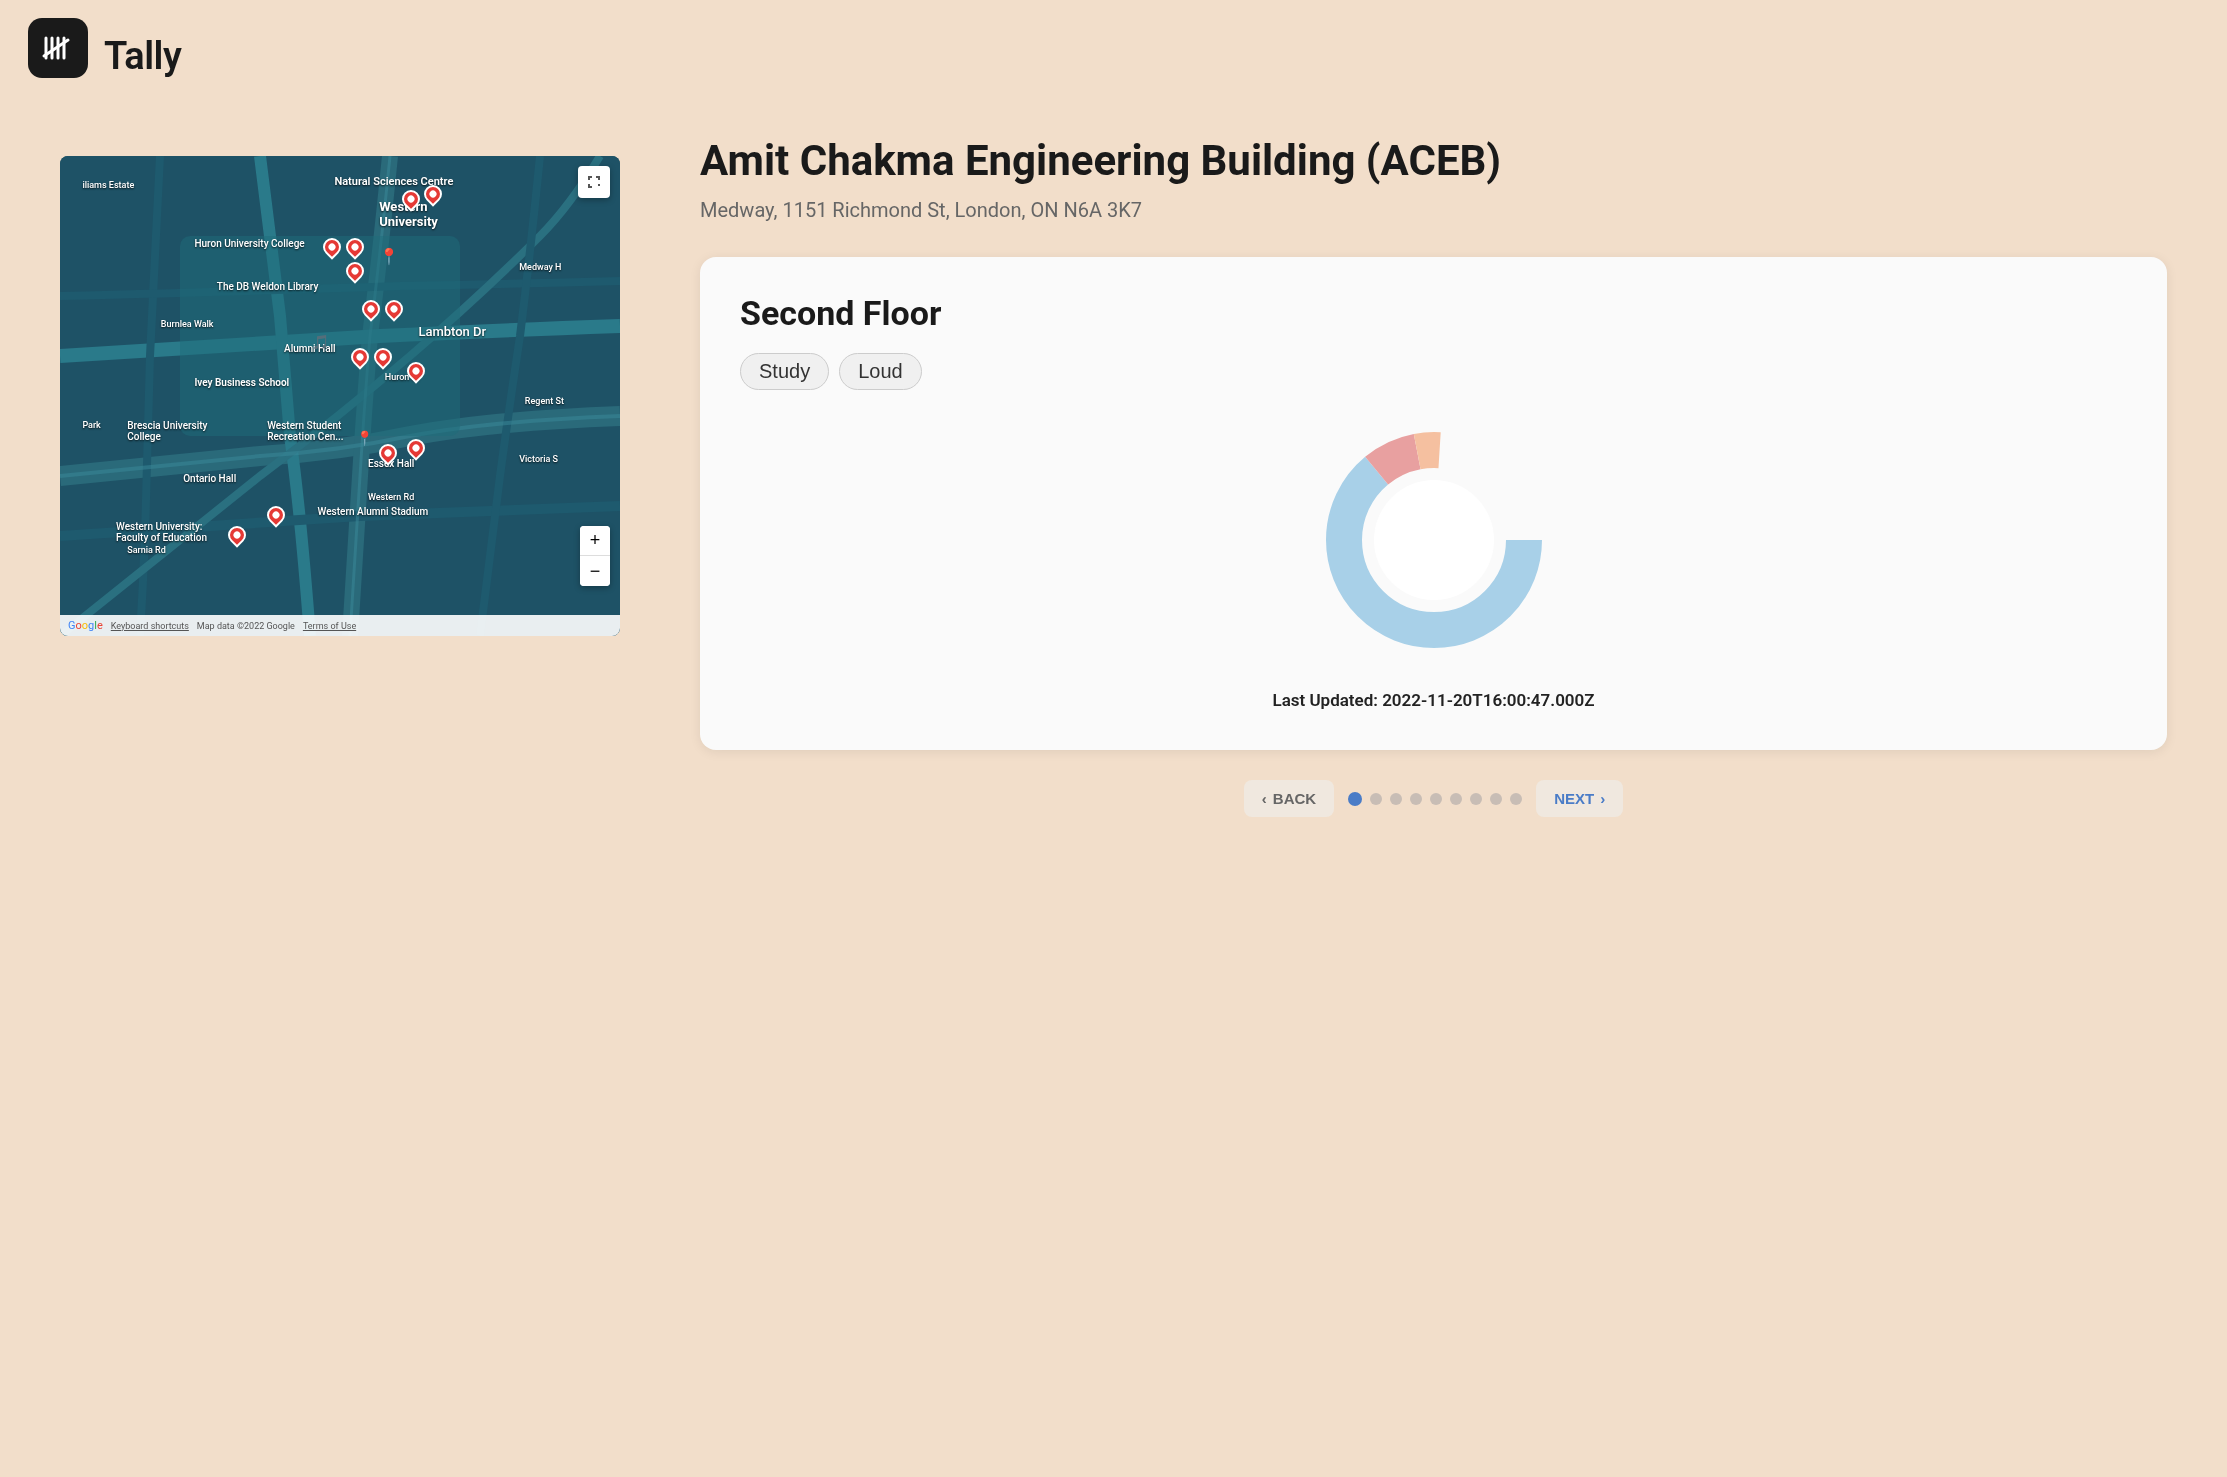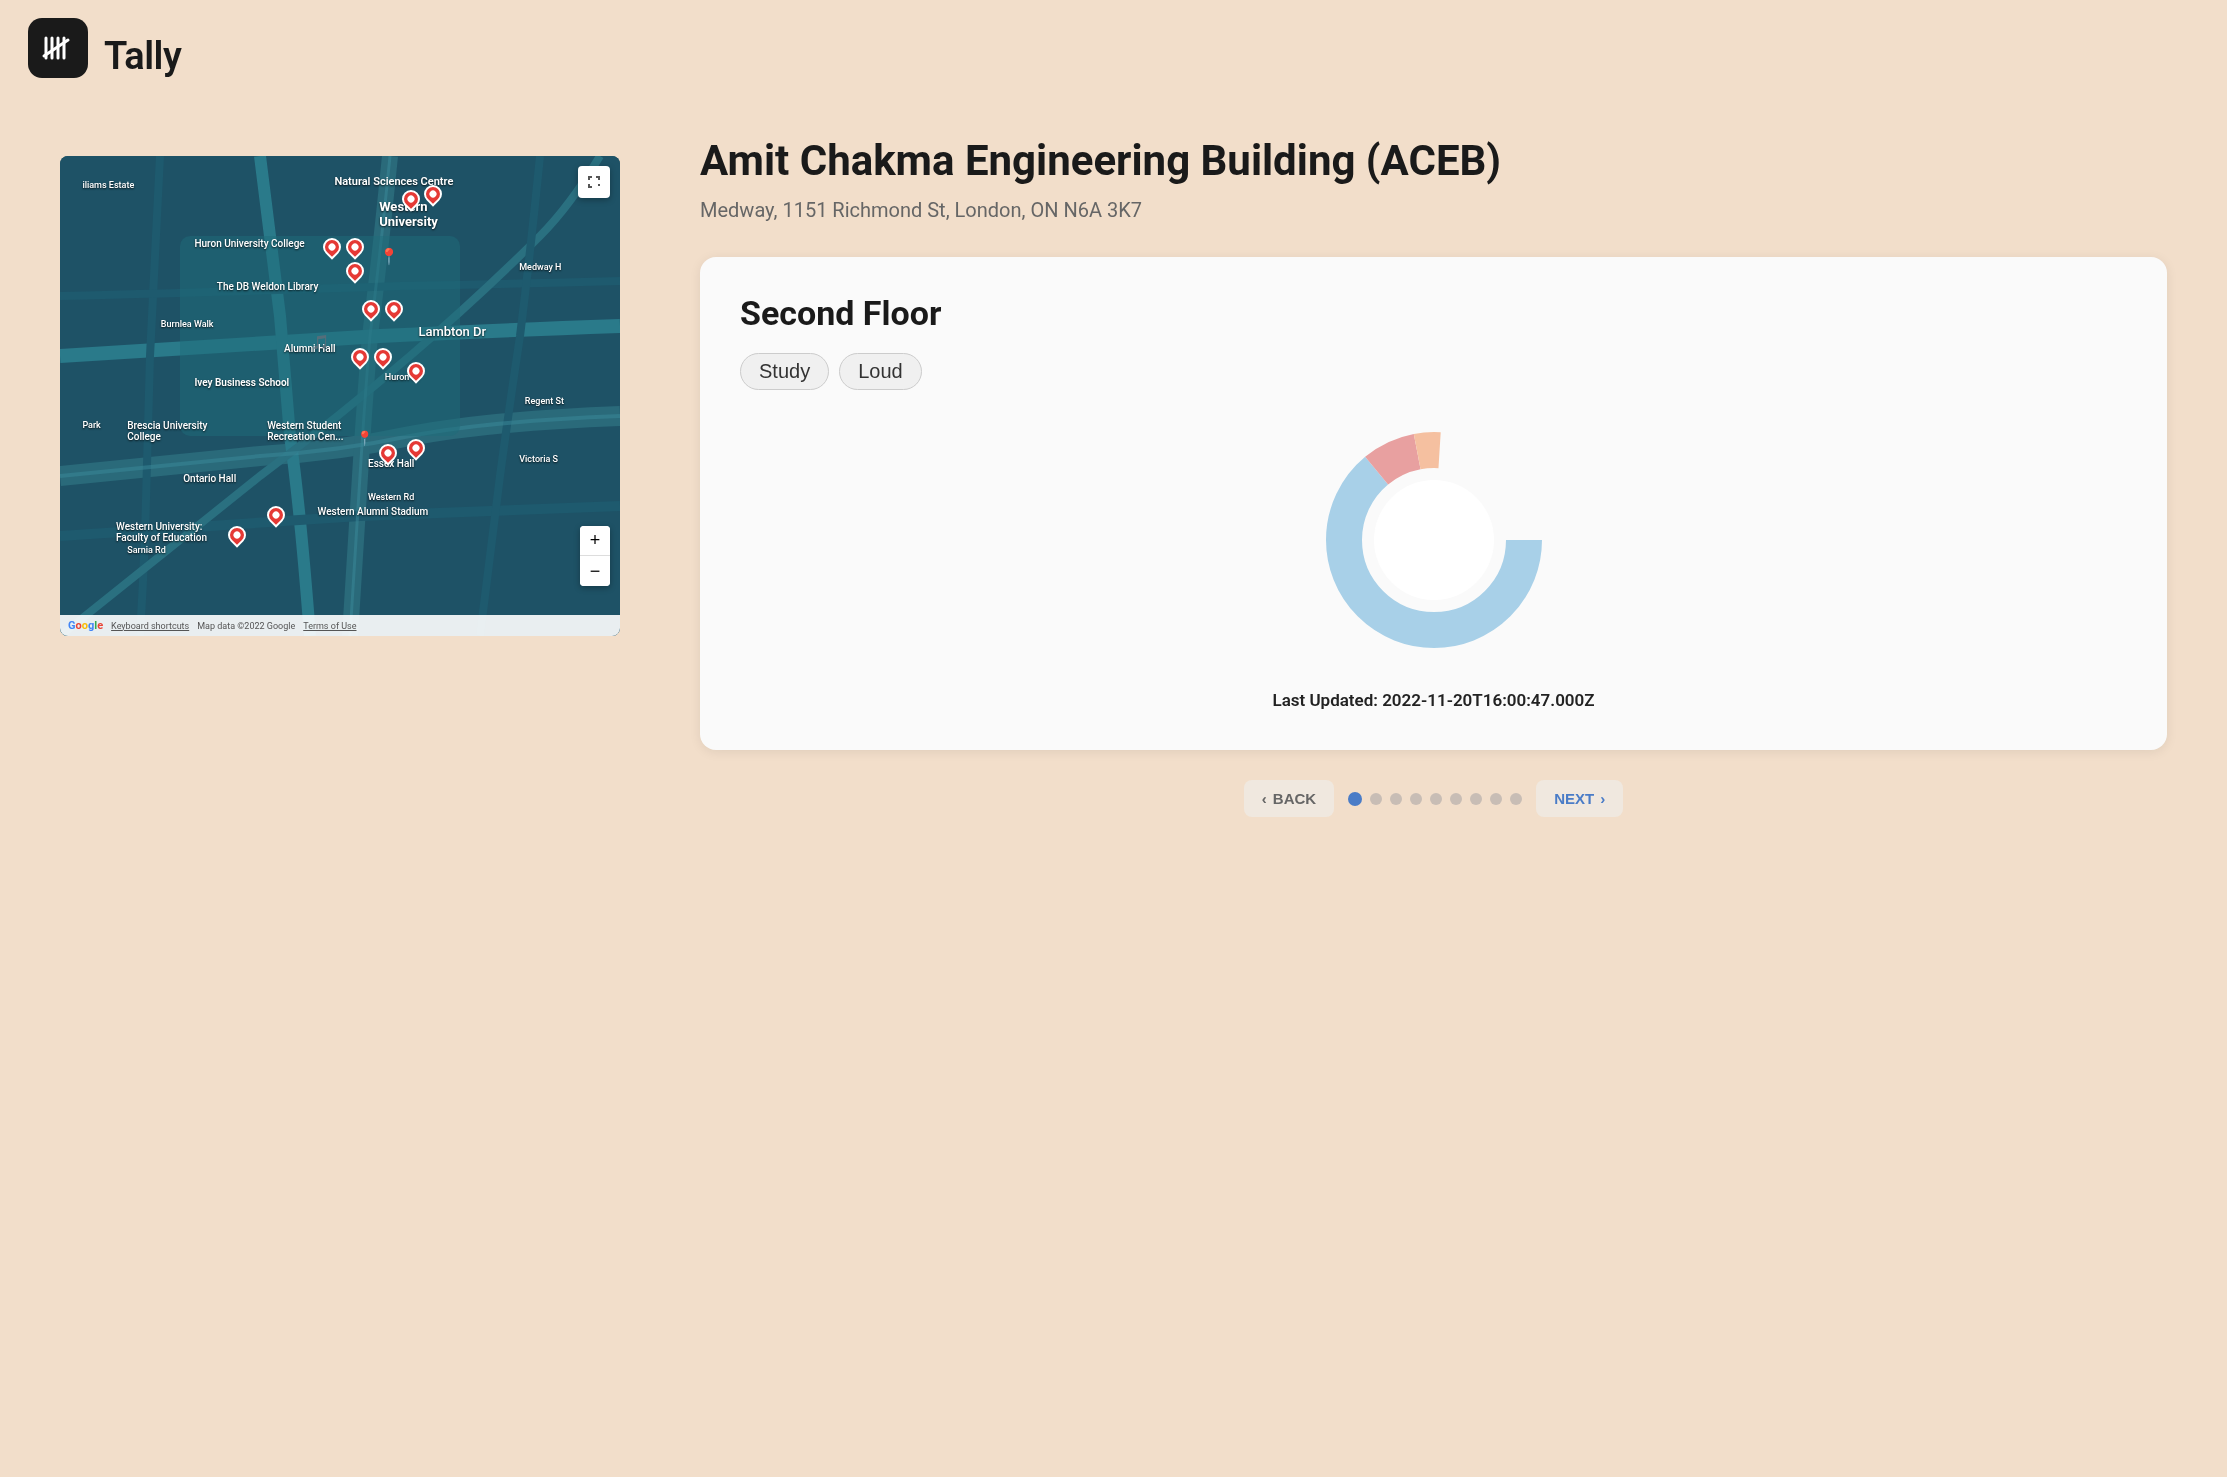--- a/index.html
+++ b/index.html
@@ -158,21 +158,21 @@
       padding: 4px 8px;
       display: flex;
       align-items: center;
       gap: 8px;
       font-size: 9px;
       color: #555;
     }
 
     .google-logo {
       font-size: 11px;
-      font-weight: 700;
+      font-weight: 400;
       color: #4285F4;
     }
     .google-logo span:nth-child(1) { color: #4285F4; }
     .google-logo span:nth-child(2) { color: #EA4335; }
     .google-logo span:nth-child(3) { color: #FBBC05; }
     .google-logo span:nth-child(4) { color: #4285F4; }
     .google-logo span:nth-child(5) { color: #34A853; }
     .google-logo span:nth-child(6) { color: #EA4335; }
 
     

